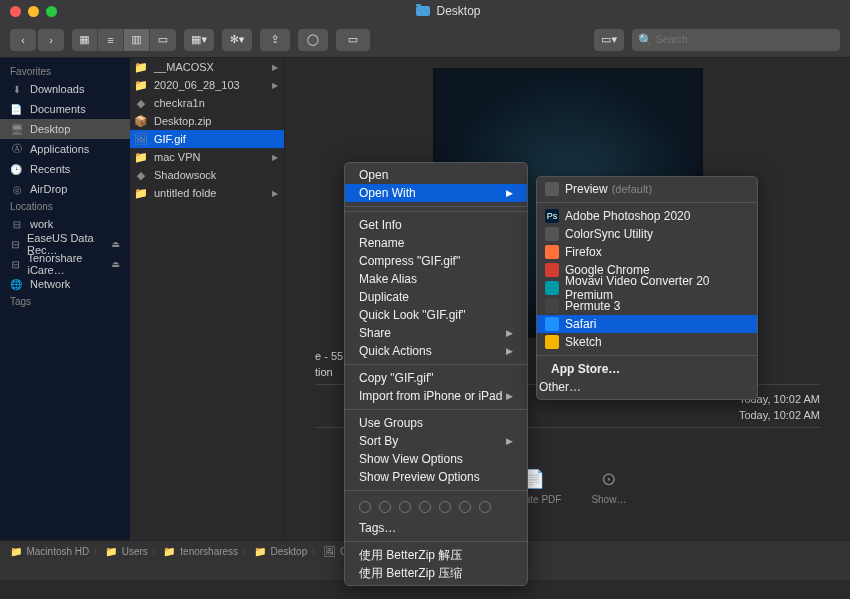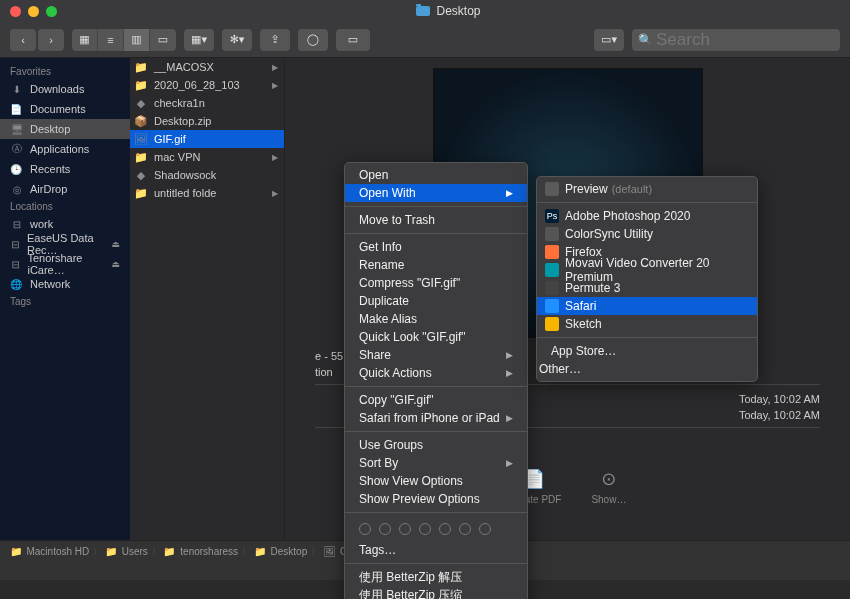--- a/index.html
+++ b/index.html
@@ -17,21 +17,21 @@
   .btn { background: #555; border-radius: 4px; height: 22px; display: flex; align-items: center; justify-content: center; color: #ddd; font-size: 11px; cursor: default; }
   .nav-btn { width: 26px; }
   .view-seg { display: flex; }
   .view-seg .btn { width: 26px; border-radius: 0; border-right: 1px solid #444; }
   .view-seg .btn:first-child { border-radius: 4px 0 0 4px; }
   .view-seg .btn:last-child { border-radius: 0 4px 4px 0; border-right: none; }
   .view-seg .btn.active { background: #666; }
   .btn.sq { width: 30px; }
   .btn.tag { width: 34px; }
   .search { flex: 1; max-width: 220px; margin-left: auto; }
-  .search input { width: 100%; height: 22px; background: #555; border: none; border-radius: 4px; padding: 0 15px 0 24px; color: #ccc; font-size: 17px; }
+  .search input { width: 100%; height: 22px; background: #555; border: none; border-radius: 4px; padding: 0 15px 0 24px; color: #ccc; font-size: 10px; }
   .search { position: relative; }
   .search-icon { position: absolute; left: 6px; top: 4px; color: #999; }
   .body { display: flex; flex: 1; min-height: 0; }
   .sidebar { width: 130px; background: #0f172a; padding: 6px 0; overflow-y: auto; }
   .sb-header { color: #888; font-size: 10px; padding: 2px 10px; font-weight: 500; }
   .sb-item { display: flex; align-items: center; gap: 6px; padding: 2px 10px; height: 20px; color: #ccc; font-size: 11px; }
   .sb-item.selected { background: #4a4a4c; }
   .sb-item .ico { width: 14px; height: 12px; display: inline-flex; align-items: center; justify-content: center; color: #8a8a8e; font-size: 10px; }
   .sb-item .eject { margin-left: auto; color: #888; font-size: 9px; }
   .main { flex: 1; display: flex; background: #2a2a2c; position: relative; }
@@ -220,56 +220,53 @@
 
       <div class="context-menu cm1" id="cm1">
           <div class="cm-item">
             <span>Open</span>
           </div>
           <div class="cm-item hl">
             <span>Open With</span>
             <span class="sub">▶</span>
           </div>
           <div class="cm-sep"></div>
-          <div class="cm-item">
-            <span>Move to Trash</span>
-          </div>
           <div class="cm-sep"></div>
           <div class="cm-item">
             <span>Get Info</span>
           </div>
           <div class="cm-item">
             <span>Rename</span>
           </div>
           <div class="cm-item">
             <span>Compress "GIF.gif"</span>
           </div>
           <div class="cm-item">
+            <span>Make Alias</span>
+          </div>
+          <div class="cm-item">
             <span>Duplicate</span>
           </div>
           <div class="cm-item">
-            <span>Make Alias</span>
-          </div>
-          <div class="cm-item">
             <span>Quick Look "GIF.gif"</span>
           </div>
           <div class="cm-item">
             <span>Share</span>
             <span class="sub">▶</span>
           </div>
           <div class="cm-item">
             <span>Quick Actions</span>
             <span class="sub">▶</span>
           </div>
           <div class="cm-sep"></div>
           <div class="cm-item">
             <span>Copy "GIF.gif"</span>
           </div>
           <div class="cm-item">
-            <span>Safari from iPhone or iPad</span>
+            <span>Import from iPhone or iPad</span>
             <span class="sub">▶</span>
           </div>
           <div class="cm-sep"></div>
           <div class="cm-item">
             <span>Use Groups</span>
           </div>
           <div class="cm-item">
             <span>Sort By</span>
             <span class="sub">▶</span>
           </div>
@@ -314,37 +311,41 @@
           </div>
           <div class="cm-item">
             <span class="app-ico" style="background: rgb(85, 85, 85);"></span>
             <span>ColorSync Utility</span>
           </div>
           <div class="cm-item">
             <span class="app-ico" style="background: rgb(255, 113, 57);"></span>
             <span>Firefox</span>
           </div>
           <div class="cm-item">
+            <span class="app-ico" style="background: rgb(210, 63, 49);"></span>
+            <span>Google Chrome</span>
+          </div>
+          <div class="cm-item">
             <span class="app-ico" style="background: rgb(0, 153, 168);"></span>
             <span>Movavi Video Converter 20 Premium</span>
           </div>
           <div class="cm-item">
             <span class="app-ico" style="background: rgb(68, 68, 68);"></span>
             <span>Permute 3</span>
           </div>
           <div class="cm-item hl">
             <span class="app-ico" style="background: rgb(30, 144, 255);"></span>
             <span>Safari</span>
           </div>
           <div class="cm-item">
             <span class="app-ico" style="background: rgb(247, 181, 0);"></span>
             <span>Sketch</span>
           </div>
           <div class="cm-sep"></div>
-          <div class="cm-item" style="padding-left: 14px;">
+          <div class="cm-item" style="padding-left: 14px; font-weight: bold;">
             <span>App Store…</span>
           </div>
           <div class="cm-item" style="padding-left: 2px;">
             <span>Other…</span>
           </div>
         </div>
     </div>
   </div>
 
   <div class="pathbar" id="pathbar">

